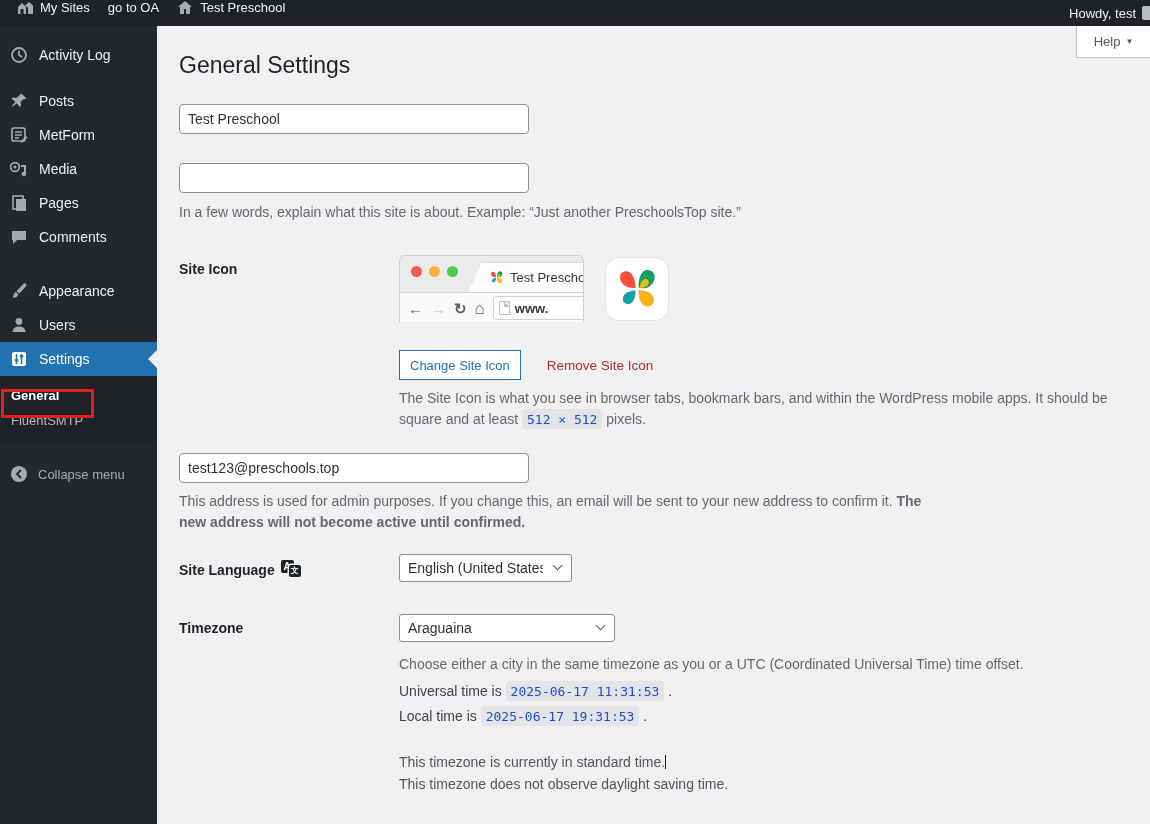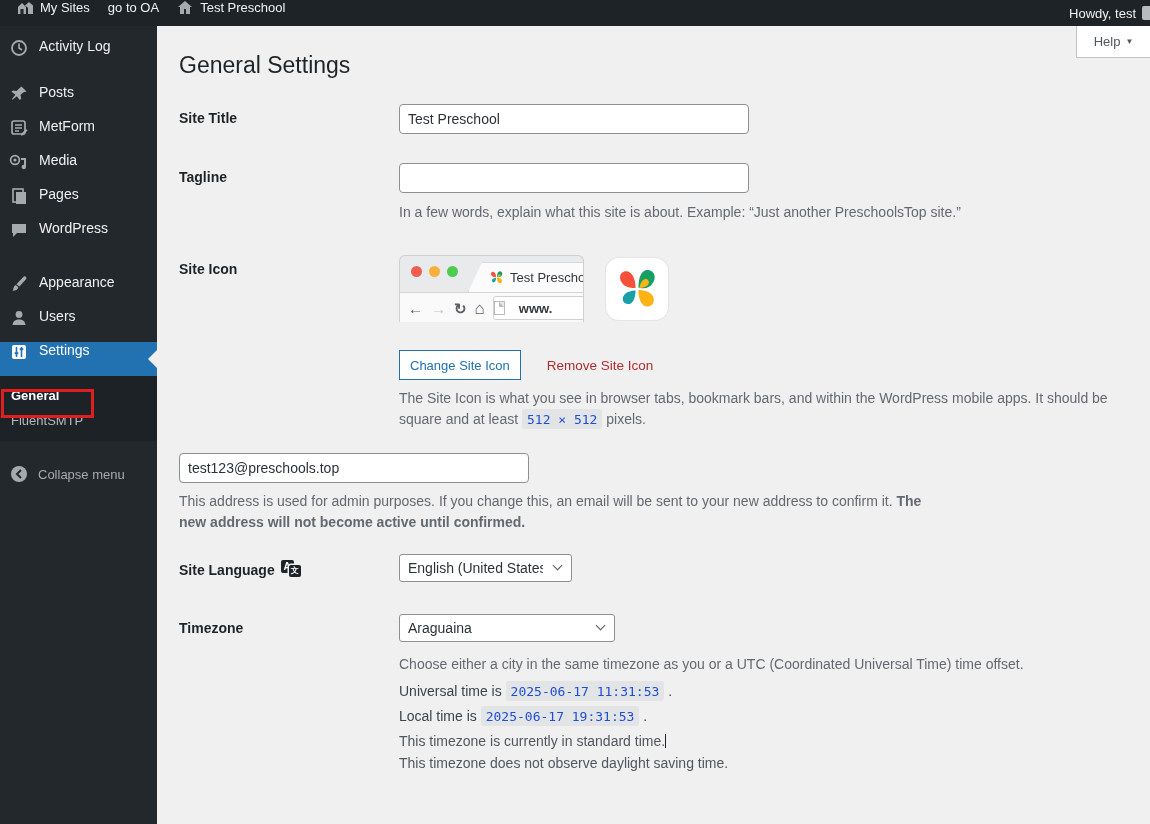--- a/index.html
+++ b/index.html
@@ -18,21 +18,21 @@
   
   .help-tab { position:absolute; top:26px; right:0; width:74px; height:32px;
     background:#fff; border:1px solid #c3c4c7; border-top:none; border-right:none;
     display:flex; align-items:center; justify-content:center; gap:5px;
     font-size:13px; color:#50575e; cursor:pointer; z-index:40; }
   .help-caret { font-size:8px; color:#50575e; }
 
   
   .sidebar { position:absolute; top:26px; left:0; width:157px; height:798px;
     background:#23282d; color:#f0f0f1; font-size:14px; padding-top:12px; }
-  .menu-item { height:34px; display:flex; gap:10px;
+  .menu-item { height:34px; display:flex; align-items:center; gap:10px;
     padding-left:9px; cursor:pointer; color:#f0f0f1; position:relative; }
   .menu-item svg { flex:0 0 auto; }
   .menu-gap1 { height:12px; } .menu-gap2 { height:20px; }
   .menu-item.active { background:#2271b1; color:#fff; }
   .menu-item.active .arrow { position:absolute; right:0; top:50%; margin-top:-9px;
     width:0; height:0; border-top:9px solid transparent; border-bottom:9px solid transparent;
     border-right:9px solid #f0f0f1; }
   .submenu { background:#1d2227; padding:7px 0 8px; }
   .sub-item { padding:5px 0 5px 11px; font-size:13px; color:#b4b9be; cursor:pointer; }
   .sub-item.current { color:#fff; font-weight:bold; }
@@ -75,21 +75,21 @@
     background:#fbfbfb; border:1px solid #cfd0d1; border-bottom:none; border-radius:7px 7px 0 0;
     clip-path:polygon(14px 0, 100% 0, 100% 100%, 0 100%);
     display:flex; align-items:center; gap:6px; padding-left:20px;
     font-size:13px; color:#33383d; white-space:nowrap; }
   .toolbar { height:31px; background:#fafafa; border-top:1px solid #d5d5d6;
     display:flex; align-items:center; padding-left:8px; gap:8px; }
   .nav-g { font-size:15px; line-height:1; }
   .nav-back { color:#5a5e63; font-weight:bold; } .nav-fwd { color:#c2c4c6; font-weight:bold; }
   .nav-refresh { color:#5a5e63; font-weight:bold; } .nav-home { color:#5a5e63; font-size:17px; }
   .addr { height:24px; flex:1; margin-right:-10px; background:#fff; border:1px solid #d0d0d1;
-    border-radius:3px; display:flex; align-items:center; gap:14px; 
+    border-radius:3px; display:flex; align-items:center; gap:5px; padding-left:5px;
     font-size:13px; font-weight:bold; color:#33383d; }
   .page-ico { width:11px; height:14px; background:#fff; border:1px solid #b9bbbd; position:relative; }
   .page-ico:after { content:""; position:absolute; top:0; right:0; border-style:solid;
     border-width:0 5px 5px 0; border-color:#e9eaeb #e9eaeb #b9bbbd #b9bbbd; }
   .app-icon { width:62px; height:62px; margin-left:22px; margin-top:3px; background:#fff;
     border-radius:13px; box-shadow:0 0 0 1px #e3e4e5; display:flex; align-items:center; justify-content:center; }
 
   .btn-row { margin-top:28px; display:flex; align-items:center; gap:26px; }
   .btn-secondary { height:30px; padding:0 10px; background:#fff; border:1px solid #2271b1;
     border-radius:0; color:#2271b1; font-size:13px; cursor:pointer; font-family:"Liberation Sans",sans-serif; }
@@ -108,21 +108,21 @@
     border-radius:3px; background:#fff; font-size:14px; color:#2c3338; padding:0 28px 0 8px;
     font-family:"Liberation Sans",sans-serif; cursor:pointer; }
   .sel-lang select { width:173px; } .sel-tz select { width:216px; }
   .chev { position:absolute; right:11px; top:8px; width:7px; height:7px;
     border-right:1.8px solid #50575e; border-bottom:1.8px solid #50575e;
     transform:rotate(45deg); pointer-events:none; }
 
   .time-line { font-size:14px; color:#3c434a; margin-top:9px; }
   .time-line:first-of-type { margin-top:13px; }
   .note { font-size:14px; color:#50575e; line-height:22px; }
-  .note-wrap { margin-top:6px; }
+  .note-wrap { margin-top:27px; }
   .caret-bar { display:inline-block; width:1px; height:14px; background:#1d2327; vertical-align:-2px; }
 </style>
 </head>
 <body>
 
 <div class="adminbar">
   <div class="ab-item">
     <span class="ab-ico">
       <svg width="17" height="15" viewBox="0 0 17 15">
           <path fill="#a7aaad" d="M1 7l4-4 4 4v7H1zM8 5.5L12 2l4 3.5V14h-5V7.8L8.6 5.9z"></path>
@@ -195,21 +195,21 @@
         <rect x="4" y="3" width="10" height="13" fill="none" stroke="#a7aaad" stroke-width="1.6"></rect>
         <rect x="7" y="6" width="10" height="12" fill="#a7aaad"></rect>
       </svg>
     <span>Pages</span>
   </div>
 
   <div class="menu-item">
     <svg width="20" height="20" viewBox="0 0 20 20">
         <path fill="#a7aaad" d="M3 4h14v9H8l-4 4v-4H3z"></path>
       </svg>
-    <span>WordPress</span>
+    <span>Comments</span>
   </div>
 
   <div class="menu-gap2"></div>
 
   <div class="menu-item">
     <svg width="20" height="20" viewBox="0 0 20 20">
         <path fill="#a7aaad" d="M16.5 2.5c1 .8 1.2 2 .3 3l-6.5 7-2.8-2.3 6.5-7c.8-.9 1.7-1.3 2.5-.7zM6.8 11l2.6 2.2c-.6 2.3-2.4 3.6-5.9 3.6 1-1 .6-4.4 3.3-5.8z"></path>
       </svg>
     <span>Appearance</span>
   </div>
@@ -247,28 +247,26 @@
   </div>
 </div>
 
 <div class="annotation"></div>
 
 <div class="content">
 
   <h1 class="page-title">General Settings</h1>
 
   <div class="row r1">
-    <div class="th">Site Title</div>
     <div class="td">
       <input class="text" type="text" value="Test Preschool" style="">
     </div>
   </div>
 
   <div class="row r2">
-    <div class="th">Tagline</div>
     <div class="td">
       <input class="text" type="text" value="" style="">
       <p class="desc mt9">In a few words, explain what this site is about. Example: “Just another PreschoolsTop site.”</p>
     </div>
   </div>
 
   <div class="row r3">
     <div class="th">Site Icon</div>
     <div class="td">
       <div class="icon-preview-wrap">

